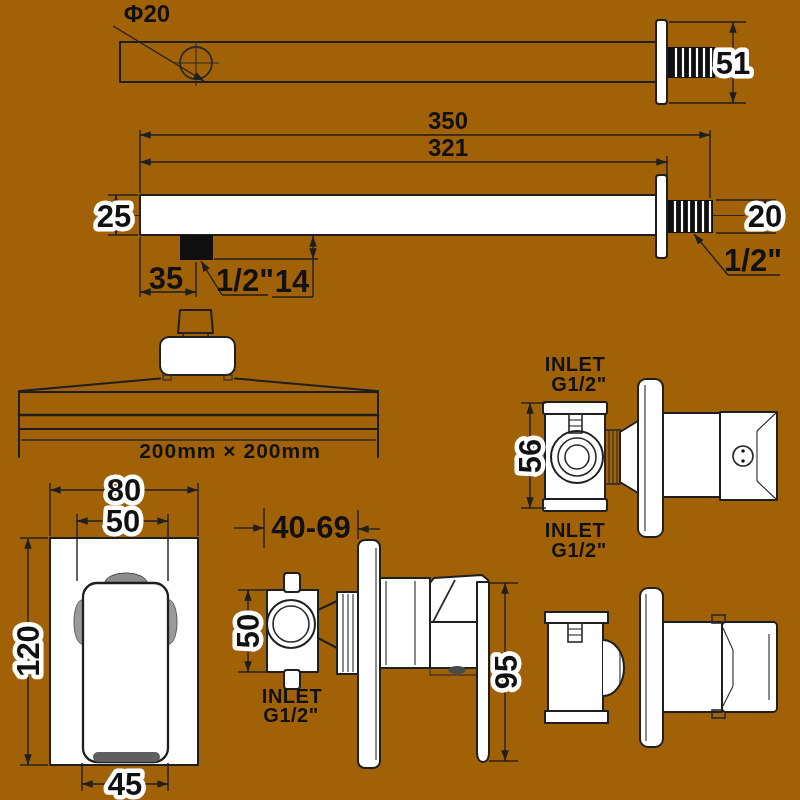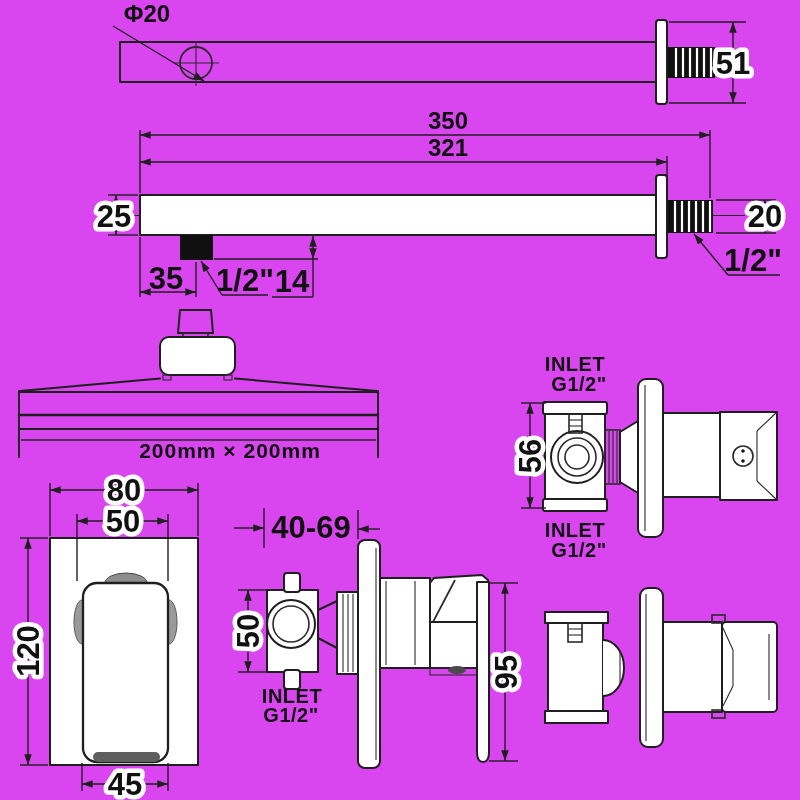--- a/index.html
+++ b/index.html
@@ -1,16 +1,16 @@
 <!DOCTYPE html>
 <html><head>
 <meta charset="utf-8">
 <style>
   html,body{margin:0;padding:0;background:#fff;}
-  #stage{width:800px;height:800px;background:#d946ef;position:relative;font-family:"Liberation Sans",sans-serif;}
+  #stage{width:800px;height:800px;background:#a16207;position:relative;font-family:"Liberation Sans",sans-serif;}
   .ln{fill:none;stroke:#1f1f1f;stroke-width:2;stroke-linejoin:round;stroke-linecap:round;}
   .lnf{fill:#ffffff;stroke:#1f1f1f;stroke-width:2;stroke-linejoin:round;}
   .thin{fill:none;stroke:#2a2a2a;stroke-width:1.1;}
   .dim{fill:none;stroke:#1f1f1f;stroke-width:1.4;}
   .dark{fill:#101010;stroke:none;}
   .stripe{stroke:#ffffff;stroke-width:2.2;}
   text{fill:#111;}
   .t-lg{font-size:31px;font-weight:bold;text-anchor:middle;}
   .t-md{font-size:24px;font-weight:bold;text-anchor:middle;}
   .t-size{font-size:21px;font-weight:bold;text-anchor:middle;letter-spacing:1px;}

